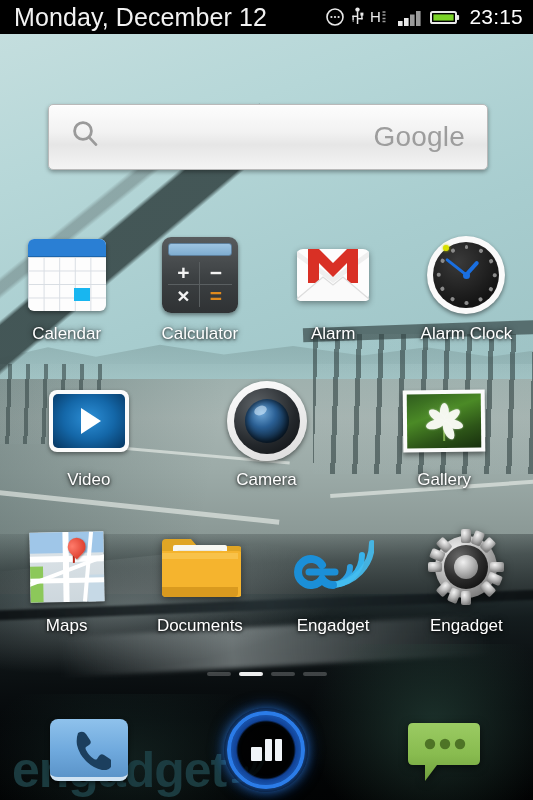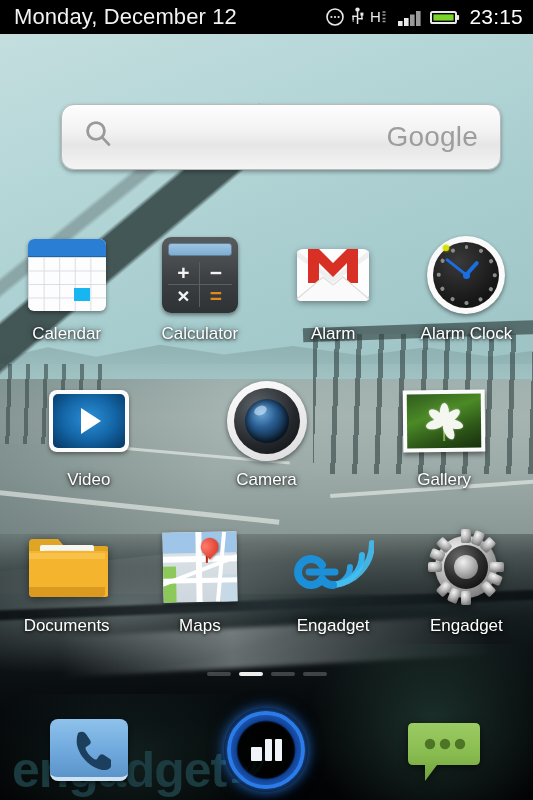--- a/index.html
+++ b/index.html
@@ -107,42 +107,41 @@
 
   
   #statusbar{
     position:absolute; left:0; top:0; width:533px; height:34px;
     background:#000;
     display:flex; align-items:center; justify-content:space-between;
     padding:0 10px 0 14px;
     z-index:40;
   }
   #status-date{
-    color:#f2f2f2; font-size:22px; letter-spacing:.1px;
+    color:#f2f2f2; font-size:25px; letter-spacing:.1px;
   }
   #status-right{
     display:flex; align-items:center; gap:6px;
   }
   #status-right svg{ display:block; }
   #status-time{
     color:#fff; font-size:21px; margin-left:3px; letter-spacing:.2px;
   }
   .hs{ color:#e8e8e8; font-size:17px; line-height:1; }
 
   
   #search-widget{
     position:absolute; left:48px; top:104px; width:440px; height:66px;
     background:linear-gradient(180deg,#fdfdfd 0%,#f2f2f2 42%,#e6e6e6 62%,#f4f4f4 100%);
     border:1px solid #b9b9b9;
-    border-radius:13px;
+    border-radius:5px;
     box-shadow:0 2px 4px rgba(0,0,0,.35), inset 0 1px 0 #ffffff;
     display:flex; align-items:center; justify-content:space-between;
     padding:0 22px 0 20px;
     z-index:20;
-    margin-left:13px;
   }
   #search-google-label{
     color:#9d9d9d; font-size:28px; letter-spacing:.2px;
   }
 
   
   #app-grid{
     position:absolute; left:0; top:228px; width:533px; height:430px;
     z-index:20;
   }
@@ -633,48 +632,48 @@
           </div>
         </div>
         <div class="app-label">Gallery</div>
       </div>
     </div>
 
     <div class="app-row">
 
       <div class="app-cell">
         <div class="app-icon">
-          <svg class="ic-folder" viewBox="0 0 82 68">
-            <path d="M3 10 q0-4 4-4 h25 l6 7 h41 q4 0 4 4 v4 H3 z" fill="#e0a524"></path>
-            <rect x="14" y="12" width="54" height="12" rx="2" fill="#f7f7f2"></rect>
-            <rect x="18" y="17" width="46" height="10" rx="2" fill="#e9e9e2"></rect>
-            <path d="M3 18 h76 q4 0 4 4 v38 q0 4 -4 4 h-72 q-4 0 -4 -4 z" fill="#f5b42e"></path>
-            <path d="M3 20 h76 v6 H3 z" fill="#f9c551" opacity=".8"></path>
-            <path d="M3 54 h76 v6 q0 4 -4 4 h-68 q-4 0 -4 -4 z" fill="#d99a1f"></path>
-          </svg>
-        </div>
-        <div class="app-label">Documents</div>
-      </div>
-
-      <div class="app-cell">
-        <div class="app-icon">
           <div class="ic-maps">
             <span class="water"></span>
             <span class="park"></span>
             <span class="park2"></span>
             <span class="rd d1"></span>
             <span class="rd h1"></span>
             <span class="rd h2"></span>
             <span class="rd v1"></span>
             <span class="rd v2"></span>
             <span class="pintail"></span>
             <span class="pin"></span>
           </div>
         </div>
         <div class="app-label">Maps</div>
+      </div>
+
+      <div class="app-cell">
+        <div class="app-icon">
+          <svg class="ic-folder" viewBox="0 0 82 68">
+            <path d="M3 10 q0-4 4-4 h25 l6 7 h41 q4 0 4 4 v4 H3 z" fill="#e0a524"></path>
+            <rect x="14" y="12" width="54" height="12" rx="2" fill="#f7f7f2"></rect>
+            <rect x="18" y="17" width="46" height="10" rx="2" fill="#e9e9e2"></rect>
+            <path d="M3 18 h76 q4 0 4 4 v38 q0 4 -4 4 h-72 q-4 0 -4 -4 z" fill="#f5b42e"></path>
+            <path d="M3 20 h76 v6 H3 z" fill="#f9c551" opacity=".8"></path>
+            <path d="M3 54 h76 v6 q0 4 -4 4 h-68 q-4 0 -4 -4 z" fill="#d99a1f"></path>
+          </svg>
+        </div>
+        <div class="app-label">Documents</div>
       </div>
 
       <div class="app-cell">
         <div class="app-icon">
           <svg class="ic-engadget" viewBox="0 0 82 72">
             <g fill="none" stroke="#2e9fe0" stroke-width="6" stroke-linecap="round">
               <path d="M40 54 a18 18 0 0 0 18 -18"></path>
               <path d="M40 54 a30 30 0 0 0 30 -30" stroke="#38b2ea"></path>
               <path d="M40 54 a42 42 0 0 0 40 -42" stroke="#45bdf0" opacity=".9"></path>
             </g>

